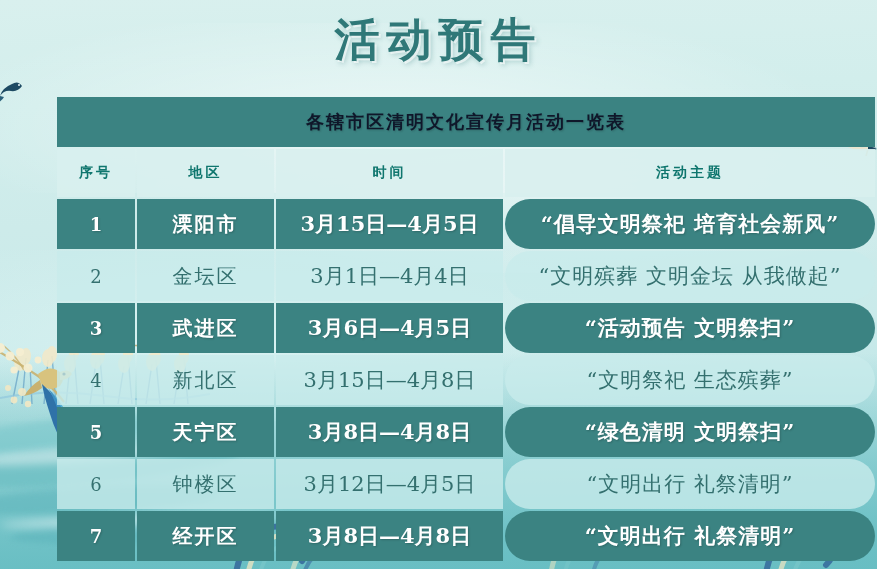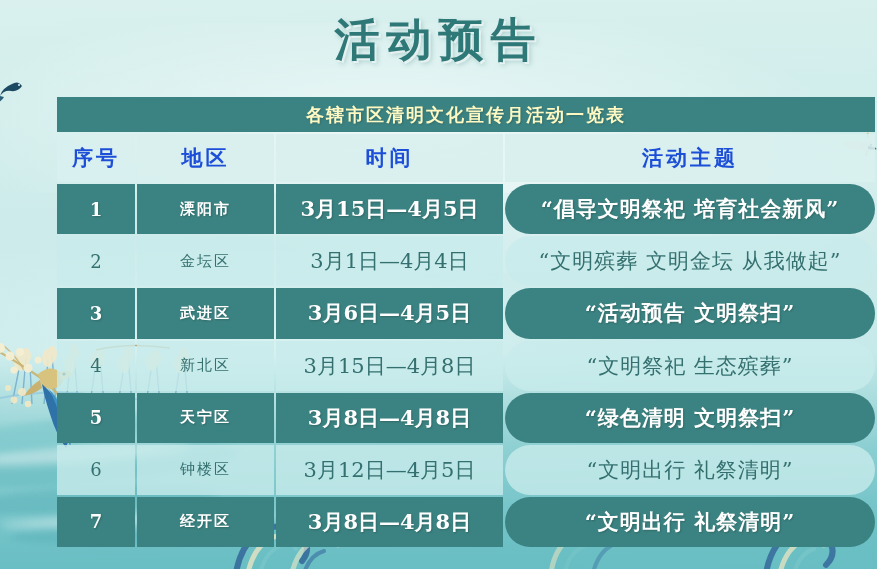--- a/index.html
+++ b/index.html
@@ -154,35 +154,35 @@
   }
 
   
   col.c-no    { width: 78px; }
   col.c-area  { width: 137px; }
   col.c-time  { width: 227px; }
   col.c-theme { width: 370px; }
 
   
   tr.banner td {
-    height: 35px;
+    height: 50px;
     background: #3b8382;
-    color: #fef9c3;
+    color: #0f172a;
     font-size: 18px;
     font-weight: 700;
     letter-spacing: 2px;
     text-shadow: 1px 1px 2px rgba(0,0,0,0.18);
   }
 
   
   tr.colhead td {
     height: 48px;
     background: rgba(216,240,238,0.90);
-    color: #1d4ed8;
-    font-size: 21px;
+    color: #0f766e;
+    font-size: 14px;
     font-weight: 700;
     letter-spacing: 3px;
   }
 
   
   tr.dark td {
     height: 50px;
     background: #3b8382;
     color: #ffffff;
     font-weight: 700;
@@ -190,21 +190,21 @@
   }
   
   tr.light td {
     height: 50px;
     background: rgba(200,235,235,0.80);
     color: #34706f;
     font-weight: 400;
   }
 
   td.cell-no    { font-size: 18px; letter-spacing: 0; }
-  td.cell-area  { font-size: 15px; letter-spacing: 2px; }
+  td.cell-area  { font-size: 20px; letter-spacing: 2px; }
   td.cell-time  { font-size: 21px; letter-spacing: 0px; }
   td.cell-theme { font-size: 21px; letter-spacing: 1px; border-radius: 25px; }
   tr.light td.cell-no { font-weight: 400; }
 </style>
 </head>
 <body>
 
 <div id="stage">
 
   <div class="bg-base"></div>

